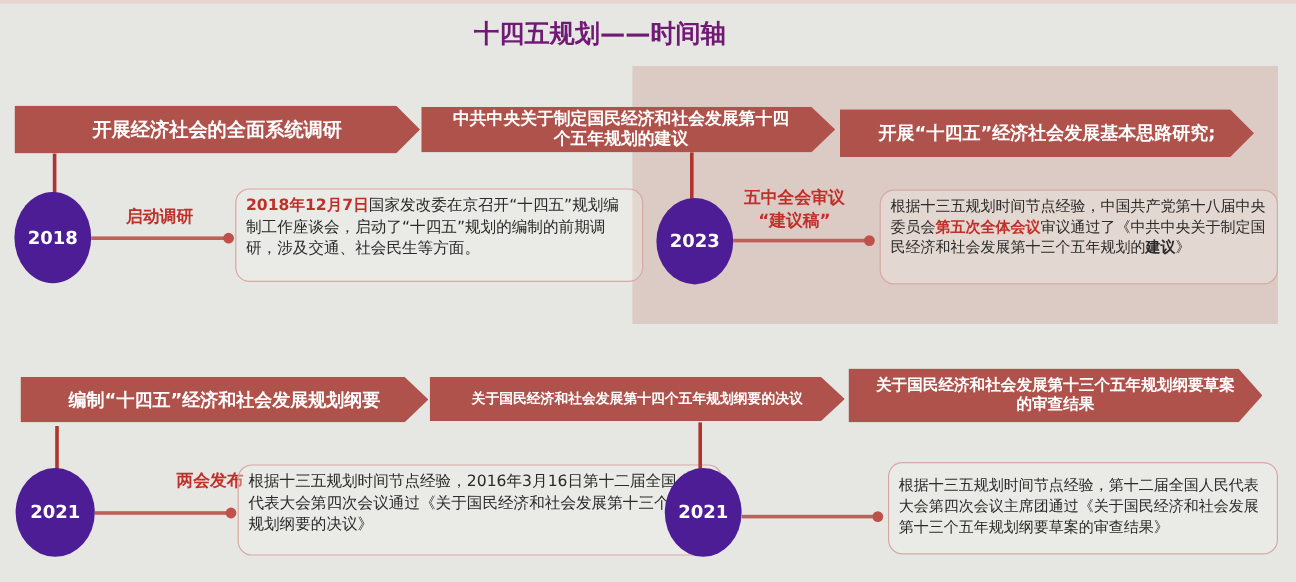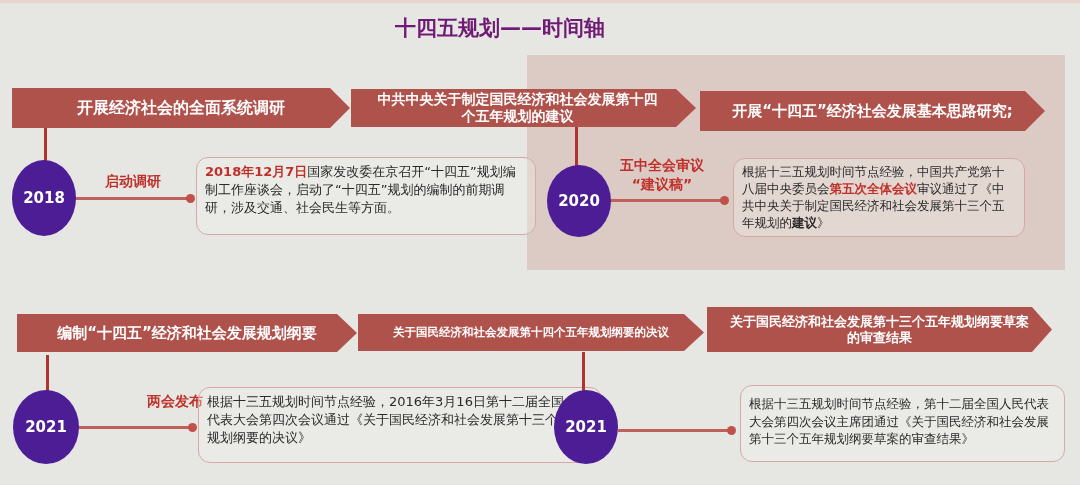--- a/index.html
+++ b/index.html
@@ -66,29 +66,29 @@
 </div>
 <div class="hline" style="left:76px; top:197px; width:112px;"></div>
 <div class="dot" style="left:186px; top:194px;"></div>
 <div class="label" style="left:98px; top:172px; width:70px;">启动调研</div>
 <div class="card" style="left:196px; top:157px; width:340px; height:78px;">
   <span class="red">2018年12月7日</span><span>国家发改委在京召开“十四五”规划编制工作座谈会，启动了“十四五”规划的编制的前期调研，涉及交通、社会民生等方面。</span>
 </div>
 
 <div class="vline" style="left:575px; top:127px; height:40px;"></div>
 <div class="circle" style="left:547px; top:165px; width:64px; height:72px;">
-  <span>2020</span>
+  <span>2023</span>
 </div>
 <div class="hline" style="left:611px; top:199px; width:112px;"></div>
 <div class="dot" style="left:720px; top:196px;"></div>
 <div class="label" style="left:612px; top:156px; width:100px;">
   <div>五中全会审议</div>
   <div>“建议稿”</div>
 </div>
-<div class="card" style="left:733px; top:158px; width:292px; height:79px; font-size:12.5px; line-height:1.35;">
+<div class="card" style="left:733px; top:158px; width:332px; height:79px; font-size:12.5px; line-height:1.35;">
   <span>根据十三五规划时间节点经验，中国共产党第十八届中央委员会</span><span class="red">第五次全体会议</span><span>审议通过了《中共中央关于制定国民经济和社会发展第十三个五年规划的</span><span class="bold">建议</span><span>》</span>
 </div>
 
 <div class="arrow" style="left:17px; top:314px; width:340px; height:38px; font-size:15px;">
   <span>编制“十四五”经济和社会发展规划纲要</span>
 </div>
 <div class="arrow" style="left:358px; top:314px; width:346px; height:37px; font-size:11.5px;">
   <span>关于国民经济和社会发展第十四个五年规划纲要的决议</span>
 </div>
 <div class="arrow" style="left:707px; top:307px; width:345px; height:45px; font-size:13px;">

